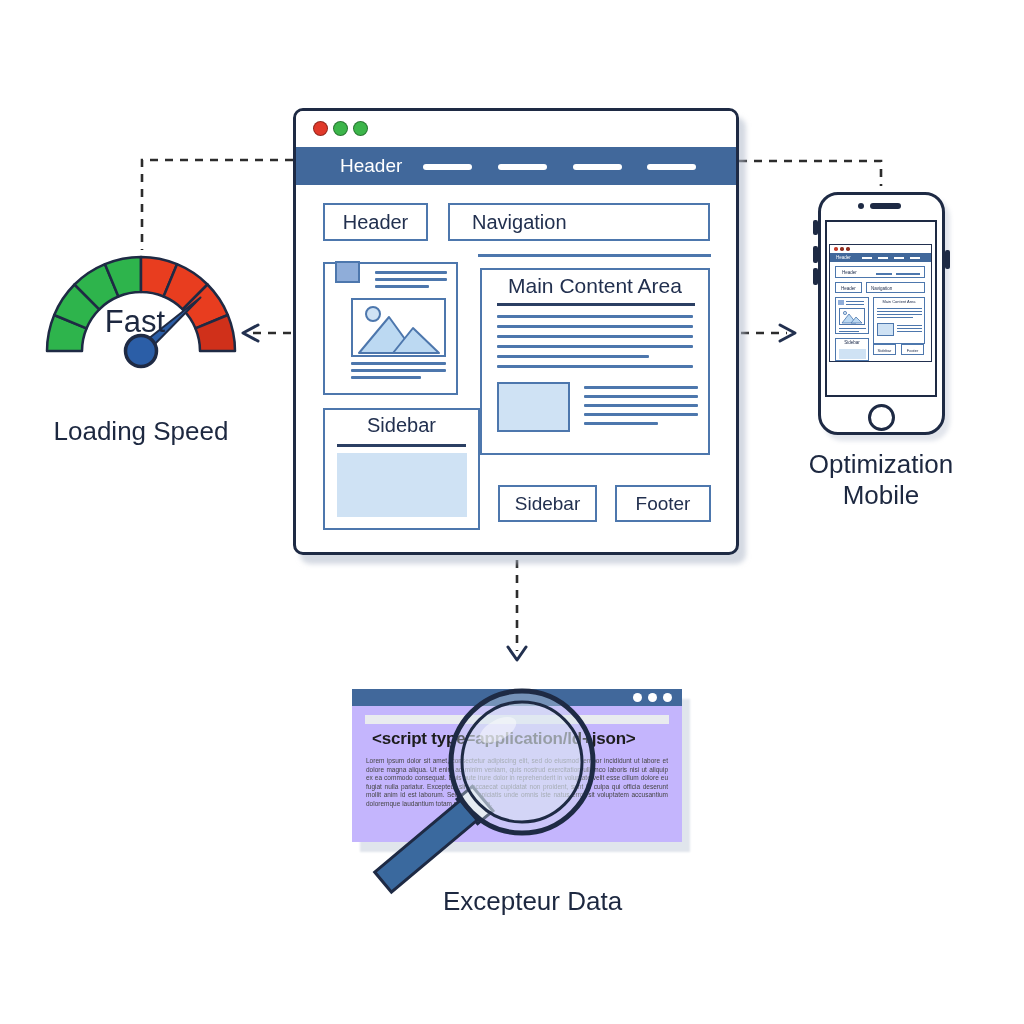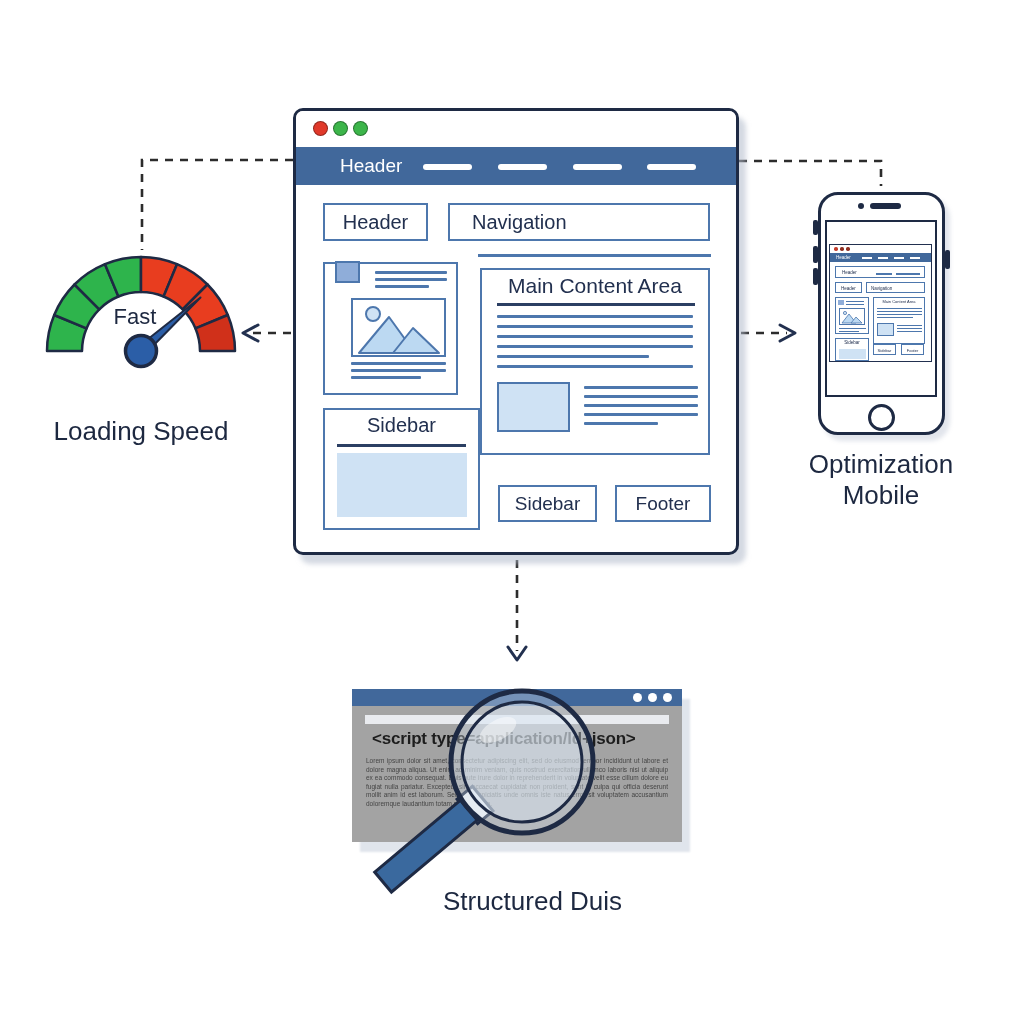--- a/index.html
+++ b/index.html
@@ -25,21 +25,21 @@
            display:flex;align-items:center;justify-content:center;font-size:20px;color:#22304f;}
   .tl{position:absolute;background:#4d77ad;height:3px;border-radius:1px;}
   .thinline{position:absolute;background:#4d77ad;}
   .navy-line{position:absolute;background:#2b3f63;}
   .bluefill{position:absolute;background:#cfe2f4;}
   .bluefill.bordered{border:2px solid #4d77ad;box-sizing:border-box;}
   .card-title{width:100%;text-align:center;position:absolute;left:0;}
 
   
   .gauge-svg{position:absolute;left:33px;top:243px;z-index:2;}
-  .gauge-label{position:absolute;left:95px;top:304px;width:80px;text-align:center;font-size:22px;color:#1d2840;z-index:3;}
+  .gauge-label{position:absolute;left:95px;top:304px;width:80px;text-align:center;font-size:31px;color:#1d2840;z-index:3;}
   .caption{position:absolute;font-size:26px;line-height:31px;color:#1d2840;text-align:center;z-index:2;}
 
   
   .phone{position:absolute;left:818px;top:192px;width:127px;height:243px;background:#fff;
          border:3.5px solid #1e2a44;border-radius:20px;box-sizing:border-box;z-index:2;
          box-shadow:5px 6px 4px rgba(190,198,212,.45);}
   .phone .camera{position:absolute;left:37px;top:8px;width:6px;height:6px;border-radius:50%;background:#1e2a44;}
   .phone .speaker{position:absolute;left:49px;top:8px;width:31px;height:6px;border-radius:3px;background:#1e2a44;}
   .phone .screen{position:absolute;left:4px;top:25px;width:112px;height:177px;border:2.5px solid #1e2a44;box-sizing:border-box;background:#fff;}
   .phone .home{position:absolute;left:47px;top:209px;width:27px;height:27px;border:3px solid #1e2a44;border-radius:50%;box-sizing:border-box;background:#fff;}
@@ -51,21 +51,21 @@
   .mini .mbar{position:absolute;left:0;top:8px;width:100%;height:9px;background:#41689b;color:#fff;font-size:4.5px;}
   .mini .mbar span{position:absolute;left:6px;top:2px;}
   .mini .mbardash{position:absolute;top:4px;width:10px;height:1.5px;background:#fff;}
   .mini .mbox{position:absolute;border:1px solid #4d77ad;background:#fff;font-size:4.5px;color:#22304f;overflow:hidden;}
   .mini .mline{position:absolute;background:#4d77ad;height:1px;}
   .mini .mblue{position:absolute;background:#cfe2f4;}
   .mini .msq{position:absolute;background:#8fadd9;}
   .mini .mtext-c{position:absolute;left:0;width:100%;text-align:center;}
 
   
-  .sd-card{position:absolute;left:352px;top:689px;width:330px;height:153px;background:#a3a3a3;z-index:2;
+  .sd-card{position:absolute;left:352px;top:689px;width:330px;height:153px;background:#c4b5fd;z-index:2;
            box-shadow:8px 10px 2px #e0e5ec;}
   .sd-header{position:relative;height:17px;background:#41689b;}
   .sd-dot{position:absolute;top:4px;width:9px;height:9px;border-radius:50%;background:#fff;}
   .sd-graybar{position:absolute;left:13px;top:26px;width:304px;height:9px;background:#e9ebef;}
   .sd-code{position:absolute;left:20px;top:40px;font-size:17px;font-weight:600;color:#1d1d1d;letter-spacing:-0.2px;}
   .sd-lorem{position:absolute;left:14px;top:68px;width:302px;font-size:6.5px;line-height:8.6px;color:#454545;text-align:justify;}
   .magnifier{position:absolute;left:360px;top:675px;z-index:4;pointer-events:none;}
 </style>
 </head>
 <body>
@@ -255,15 +255,15 @@
   </div>
   <svg class="magnifier" width="260" height="250" viewBox="0 0 260 250">
     <g transform="rotate(50 115 130)">
       <rect x="99" y="120" width="32" height="20" fill="#eef1f5" stroke="#1e2a44" stroke-width="3"></rect>
       <rect x="102" y="138" width="26" height="112" fill="#3a699e" stroke="#1e2a44" stroke-width="3"></rect>
     </g>
     <circle cx="162" cy="87" r="71" fill="rgba(214,226,238,0.35)" stroke="#1e2a44" stroke-width="5"></circle>
     <circle cx="162" cy="87" r="60" fill="rgba(222,233,243,0.45)" stroke="#1e2a44" stroke-width="3"></circle>
     <ellipse cx="138" cy="55" rx="20" ry="10" transform="rotate(-28 138 55)" fill="#ffffff" opacity="0.45"></ellipse>
   </svg>
-  <div class="caption" style="left:405px;top:886px;width:255px;">Structured Duis</div>
+  <div class="caption" style="left:405px;top:886px;width:255px;">Excepteur Data</div>
 
 </div>
 
 </body></html>

